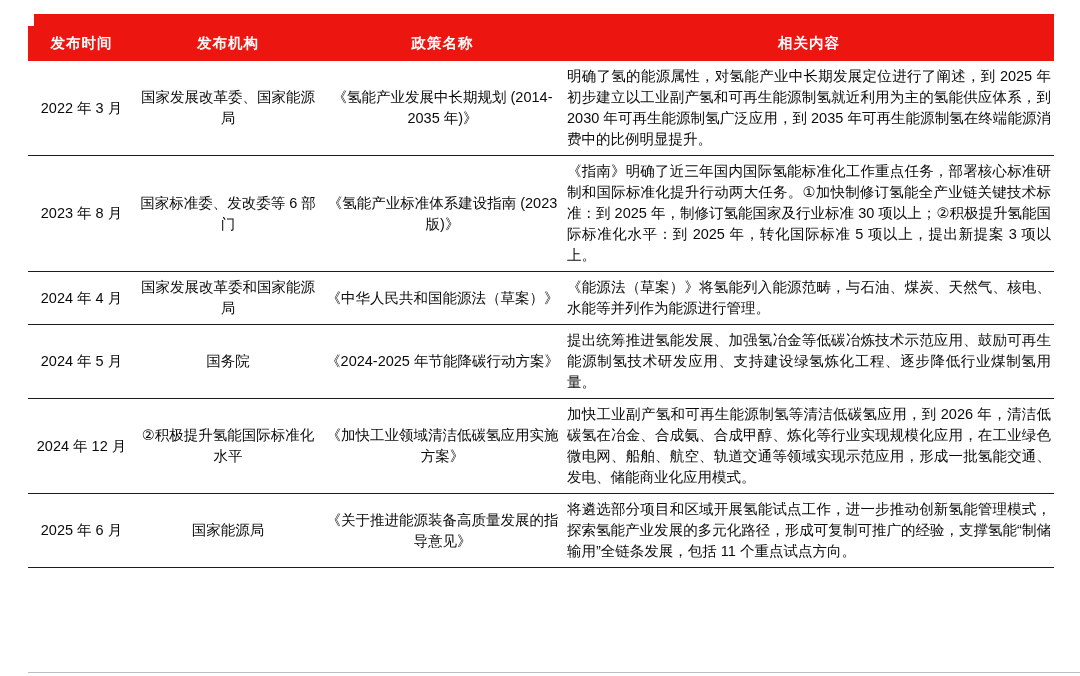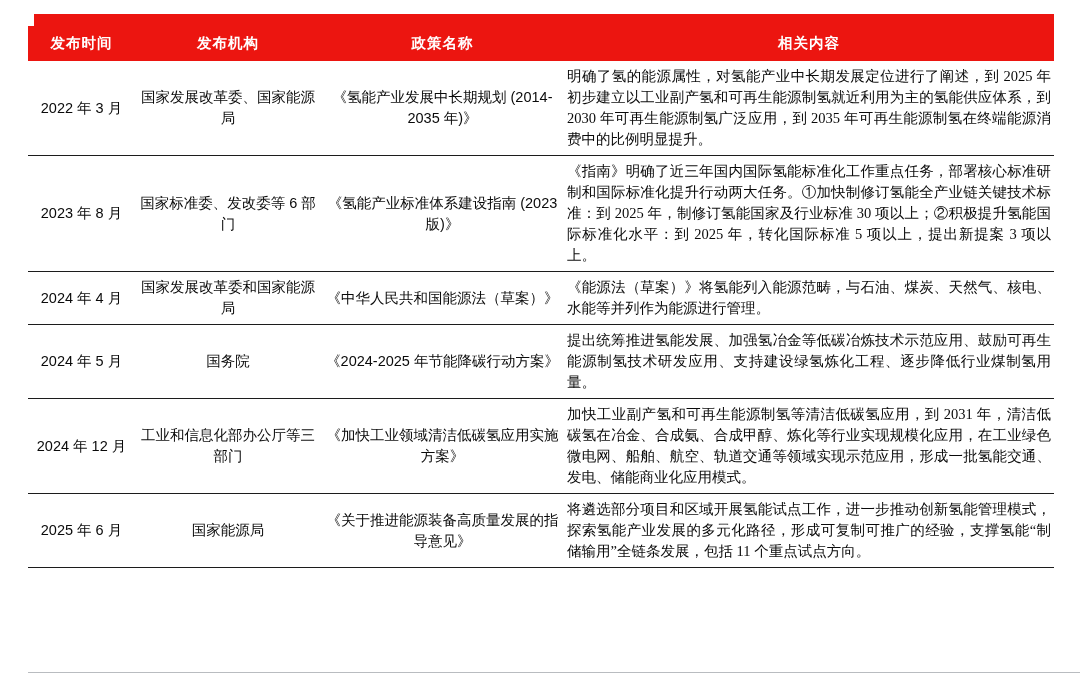--- a/index.html
+++ b/index.html
@@ -60,21 +60,20 @@
     border-bottom: 1.5px solid var(--line);
     font-size: 14.5px;
     vertical-align: middle;
     padding: 5px 3px;
     line-height: 21px;
   }
   td.cell-date, td.cell-agency, td.cell-policy { text-align: center; }
   td.cell-content {
     text-align: justify;
     padding: 5px 6px 5px 8px;
-    font-family: Liberation Serif, serif;
   }
   .bottom-divider {
     position: absolute;
     left: 28px; right: 0;
     bottom: 3px;
     border-top: 1px solid #b9bcc0;
   }
 </style>
 </head>
 <body>
@@ -120,23 +119,23 @@
         <td class="cell-content">《能源法（草案）》将氢能列入能源范畴，与石油、煤炭、天然气、核电、水能等并列作为能源进行管理。</td>
       </tr>
       <tr>
         <td class="cell-date">2024 年 5 月</td>
         <td class="cell-agency">国务院</td>
         <td class="cell-policy">《2024-2025 年节能降碳行动方案》</td>
         <td class="cell-content">提出统筹推进氢能发展、加强氢冶金等低碳冶炼技术示范应用、鼓励可再生能源制氢技术研发应用、支持建设绿氢炼化工程、逐步降低行业煤制氢用量。</td>
       </tr>
       <tr>
         <td class="cell-date">2024 年 12 月</td>
-        <td class="cell-agency">工业和信息化部办公厅等三部门</td>
+        <td class="cell-agency">②积极提升氢能国际标准化水平</td>
         <td class="cell-policy">《加快工业领域清洁低碳氢应用实施方案》</td>
-        <td class="cell-content">加快工业副产氢和可再生能源制氢等清洁低碳氢应用，到 2031 年，清洁低碳氢在冶金、合成氨、合成甲醇、炼化等行业实现规模化应用，在工业绿色微电网、船舶、航空、轨道交通等领域实现示范应用，形成一批氢能交通、发电、储能商业化应用模式。</td>
+        <td class="cell-content">加快工业副产氢和可再生能源制氢等清洁低碳氢应用，到 2026 年，清洁低碳氢在冶金、合成氨、合成甲醇、炼化等行业实现规模化应用，在工业绿色微电网、船舶、航空、轨道交通等领域实现示范应用，形成一批氢能交通、发电、储能商业化应用模式。</td>
       </tr>
       <tr>
         <td class="cell-date">2025 年 6 月</td>
         <td class="cell-agency">国家能源局</td>
         <td class="cell-policy">《关于推进能源装备高质量发展的指导意见》</td>
         <td class="cell-content">将遴选部分项目和区域开展氢能试点工作，进一步推动创新氢能管理模式，探索氢能产业发展的多元化路径，形成可复制可推广的经验，支撑氢能“制储输用”全链条发展，包括 11 个重点试点方向。</td>
       </tr>
     </tbody>
   </table>
 

